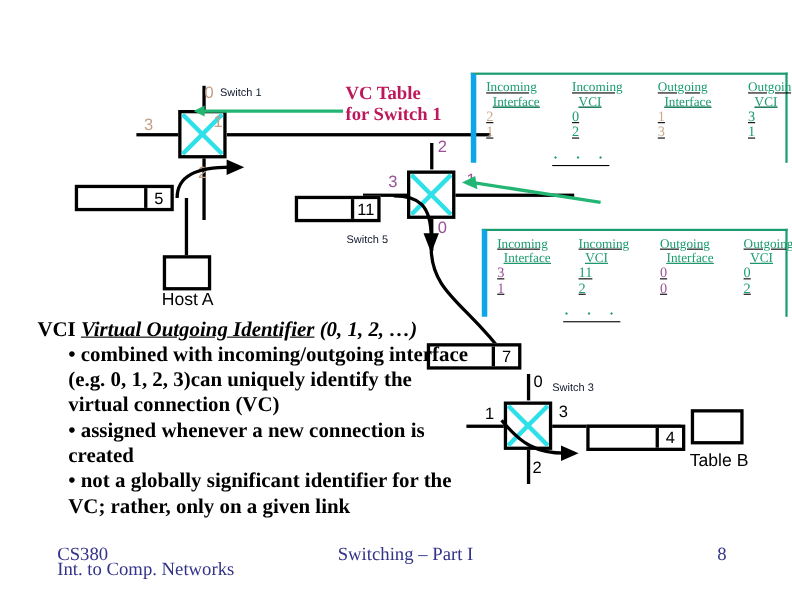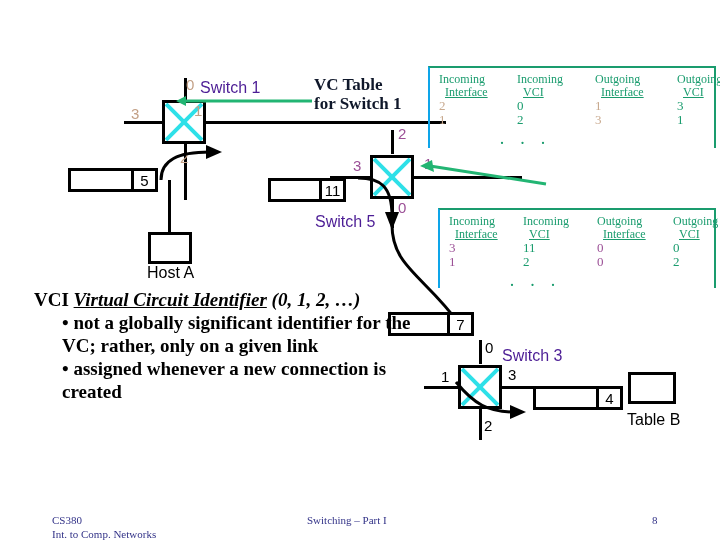--- a/index.html
+++ b/index.html
@@ -42,22 +42,22 @@
     font-family: "Liberation Sans", "DejaVu Sans", sans-serif;
     font-size: 15px;
     line-height: 15px;
   }
   .port-tan { color: #c3a086; }
   .port-purple { color: #9b4f96; }
   .port-black { color: #000000; }
 
   .switch-name {
     font-family: "Liberation Sans", "DejaVu Sans", sans-serif;
-    font-size: 16px;
-    color: #4c1d95;
+    font-size: 10px;
+    color: #0f172a;
     white-space: nowrap;
   }
 
   
   .hline { background: #000000; height: 3px; }
   .vline { background: #000000; width: 3px; }
 
   
   .packet {
     border: 3px solid #000000;
@@ -89,29 +89,30 @@
     font-size: 16px;
     color: #000000;
     white-space: nowrap;
   }
 
   
   .vc-caption {
     font-family: "Liberation Serif", "DejaVu Serif", serif;
     font-weight: bold;
     font-size: 17px;
-    color: #0f172a;
+    color: #be185d;
     line-height: 19px;
     white-space: nowrap;
   }
   .vc-table {
-    border-left: 2px solid #0ea5e9;
+    border-left: 5px solid #0ea5e9;
     border-right: 2px solid #1a9c6e;
     border-top: 2px solid #1a9c6e;
     box-sizing: border-box;
+    text-decoration: underline;
   }
   .vc-grid {
     display: grid;
     grid-template-columns: 78px 78px 82px 60px;
     padding: 5px 0 0 9px;
   }
   .vc-h {
     font-family: "Liberation Serif", "DejaVu Serif", serif;
     font-size: 12px;
     color: #1a9c6e;
@@ -146,25 +147,24 @@
     font-weight: bold;
   }
   #bodytext .lead { font-weight: bold; }
   #bodytext .ital { font-style: italic; font-weight: bold; }
   #bodytext .italu { font-style: italic; font-weight: bold; text-decoration: underline; }
   #bodytext .indent { padding-left: 28px; }
 
   
   .footer {
     font-family: "Liberation Serif", "DejaVu Serif", serif;
-    font-size: 11px;
+    font-size: 17px;
     line-height: 14px;
     color: #333388;
     white-space: pre-line;
-    margin-top: 16px;
   }
 </style>
 </head>
 <body>
 
 <div id="slide">
 
 
   <div class="abs vline" style="left:184px; top:78px; height:22px;"></div>
   <div class="abs vline" style="left:184px; top:122px; height:78px;"></div>
@@ -343,24 +343,25 @@
   <div class="abs packet" style="left:533px; top:386px; width:90px; height:24px;">
     <div class="body"></div>
     <div class="tag">4</div>
   </div>
 
   <div class="abs hostbox" style="left:628px; top:372px; width:48px; height:32px;"></div>
   <div class="abs hostlabel" style="left:627px; top:411px;">Table B</div>
 
   <div class="abs" id="bodytext">
     <div>
-      <span class="lead">VCI</span><span>&nbsp;</span><span class="italu">Virtual Circuit Identifier</span><span class="ital"> (0, 1, 2, …)</span>
+      <span class="lead">VCI</span><span>&nbsp;</span><span class="italu">Virtual Outgoing Identifier</span><span class="ital"> (0, 1, 2, …)</span>
     </div>
+    <div class="indent">• combined with incoming/outgoing interface (e.g. 0, 1, 2, 3)can uniquely identify the virtual connection (VC)</div>
+    <div class="indent">• assigned whenever a new connection is created</div>
     <div class="indent">• not a globally significant identifier for the VC; rather, only on a given link</div>
-    <div class="indent">• assigned whenever a new connection is created</div>
   </div>
 
   <div class="abs footer" style="left:52px; top:497px;">CS380
 Int. to Comp. Networks</div>
   <div class="abs footer" style="left:307px; top:497px;">Switching – Part I</div>
   <div class="abs footer" style="left:652px; top:497px;">8</div>
 
 </div>
 
 </body></html>

